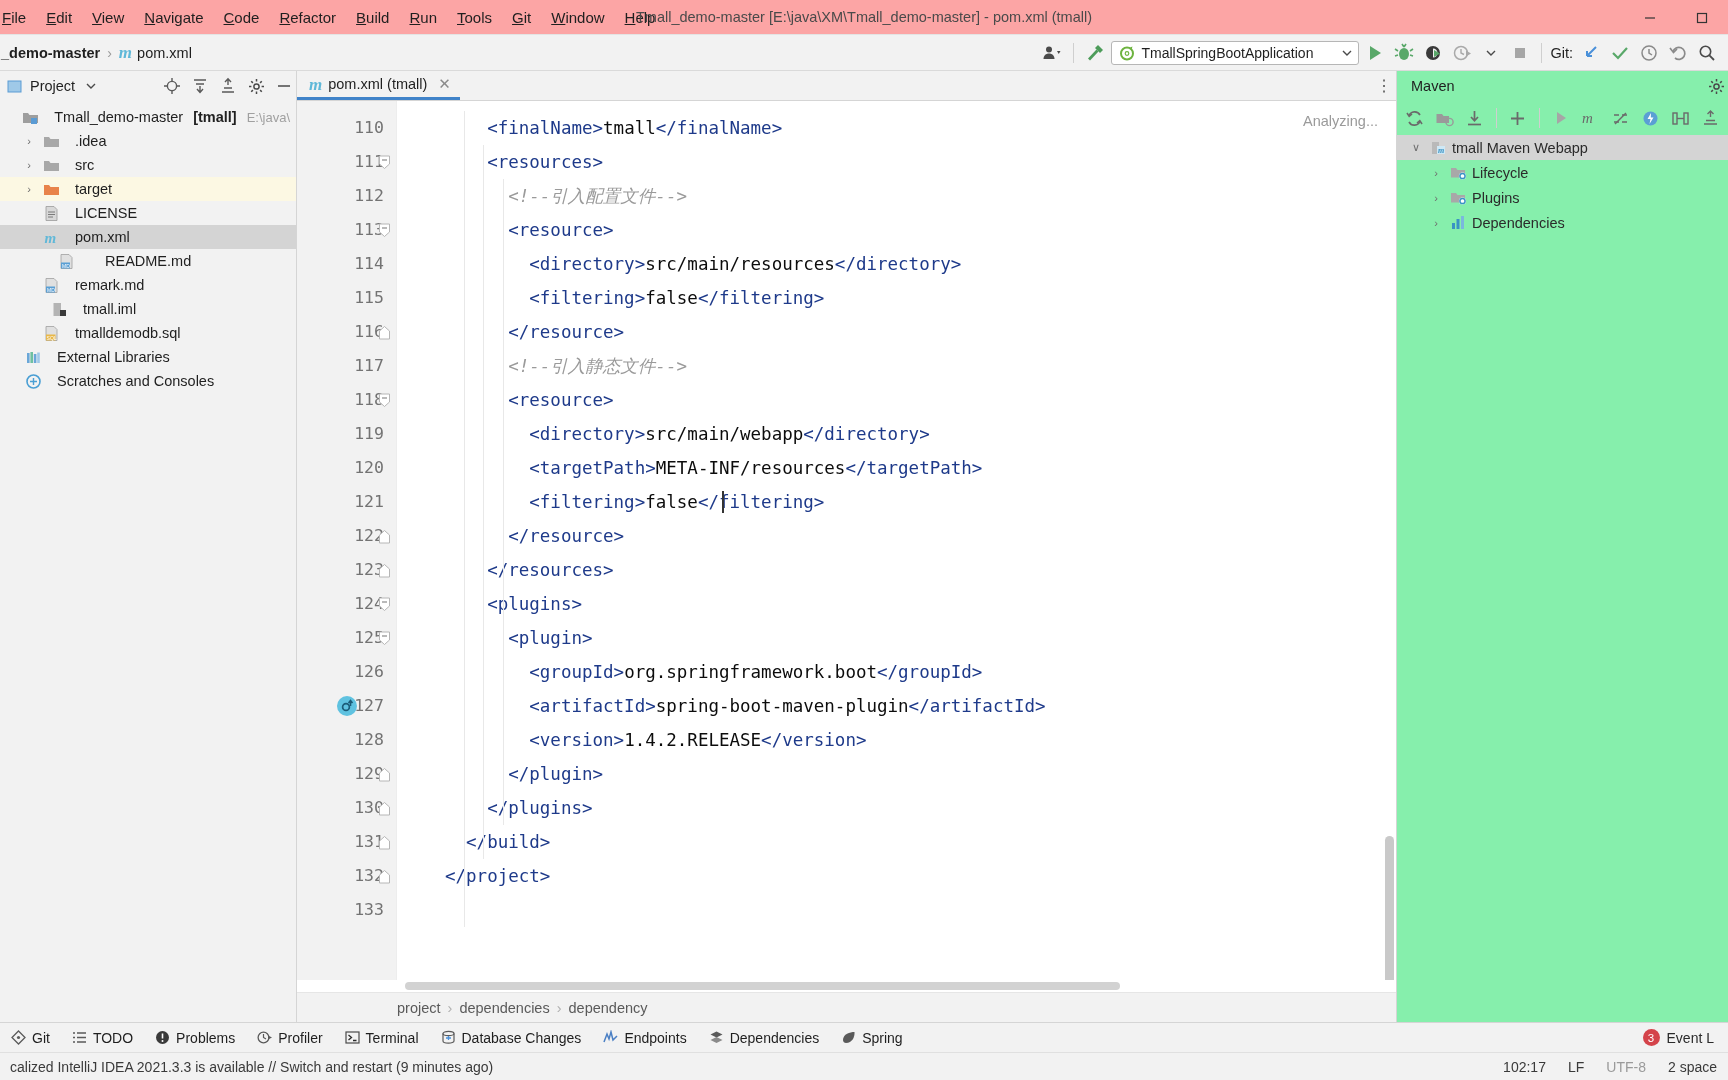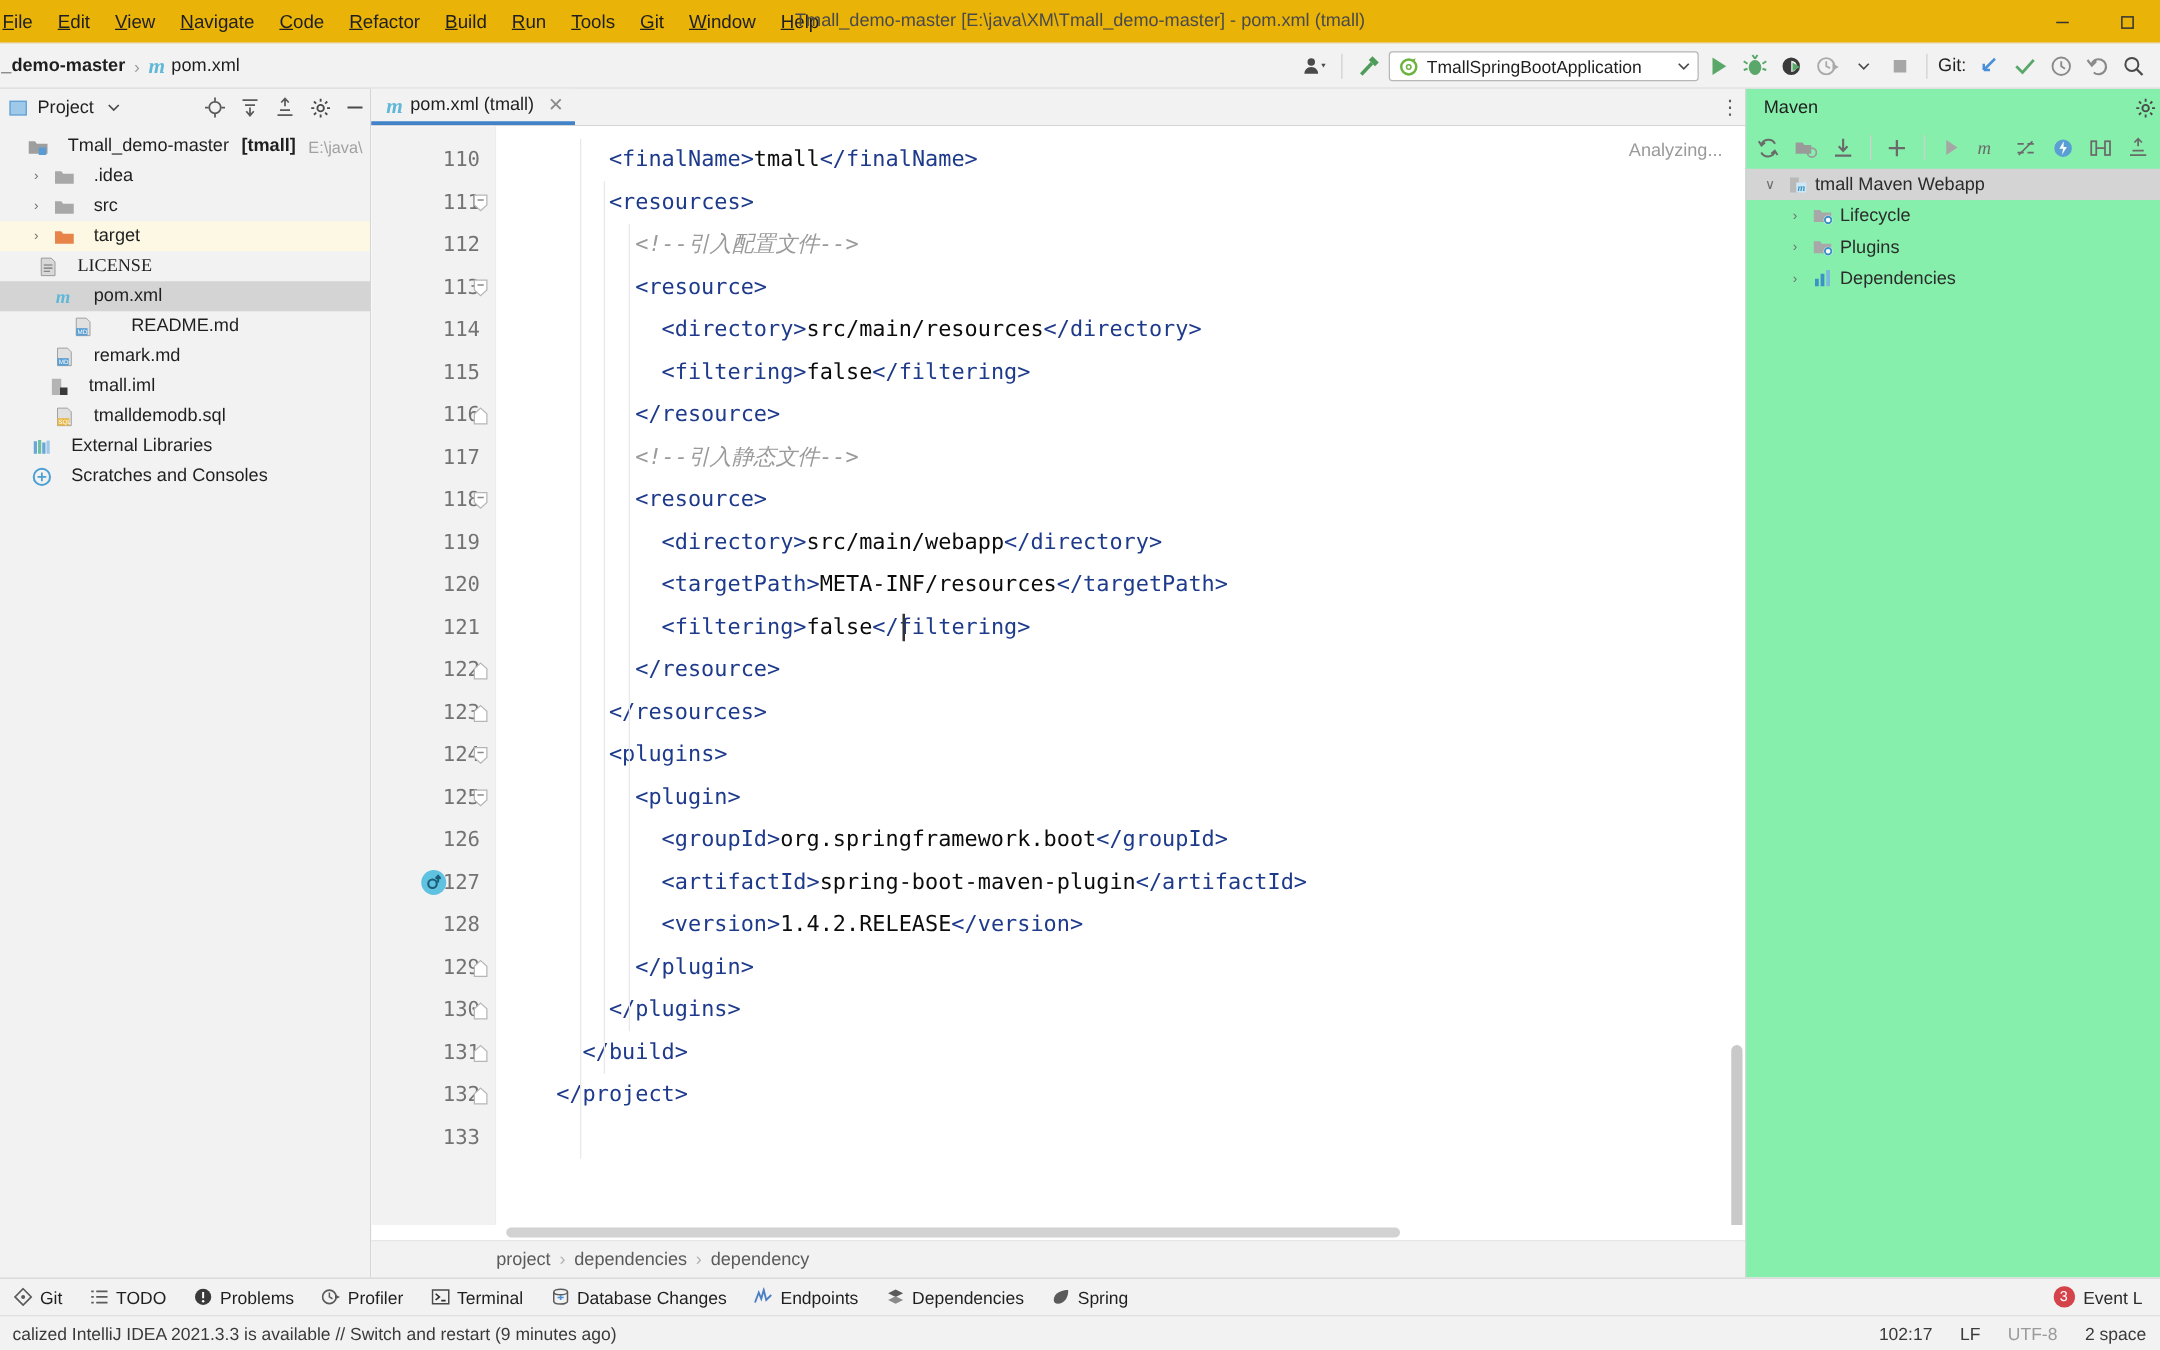--- a/index.html
+++ b/index.html
@@ -6,21 +6,21 @@
   html, body {
     width: 1728px; height: 1080px;
     font-family: "Liberation Sans", sans-serif;
     background: #f2f2f2; color: #2b2b2b;
     overflow: hidden;
   }
   .app { position: relative; width: 1728px; height: 1080px; display: flex; flex-direction: column; }
 
   
   .titlebar {
-    height: 35px; background: #eab308; display: flex; align-items: center;
+    height: 35px; background: #fca5a5; display: flex; align-items: center;
     position: relative; flex: 0 0 35px; border-bottom: 1px solid #e4e4e4;
   }
   .menu { display: flex; align-items: center; margin-left: -8px; }
   .menu-item {
     font-size: 15px; padding: 4px 10px; color: #1f1f1f; white-space: nowrap; cursor: default;
   }
   .menu-item u { text-decoration: underline; }
   .win-title {
     position: absolute; left: 50%; transform: translateX(-50%);
     font-size: 14.5px; color: #4a4a4a; white-space: nowrap;
@@ -391,21 +391,21 @@
           </div>
           <div class="tnode hl" style="padding-left: 20px;">
             <span class="tw-arrow">›</span>
             <span class="ti">
               <svg width="17" height="17" viewBox="0 0 17 17">
                 <path d="M1 4 L6 4 L7.5 6 L16 6 L16 14 L1 14 Z" fill="#e8834a"></path>
               </svg>
             </span>
             <span class="label">target</span>
           </div>
-          <div class="tnode" style="padding-left: 7px; font-family: Liberation Serif, serif;">
+          <div class="tnode" style="padding-left: 20px;">
             <span class="tw-arrow"></span>
             <span class="ti">
               <svg width="17" height="17" viewBox="0 0 17 17">
                 <path d="M3 1.5 L11 1.5 L14 4.5 L14 15.5 L3 15.5 Z" fill="#d8d8d8" stroke="#9a9a9a" stroke-width="0.8"></path>
                 <path d="M5 7 L12 7 M5 9.5 L12 9.5 M5 12 L10 12" stroke="#707070" stroke-width="0.9"></path>
               </svg>
             </span>
             <span class="label">LICENSE</span>
           </div>
           <div class="tnode sel" style="padding-left: 20px;">
@@ -432,21 +432,21 @@
             <span class="tw-arrow"></span>
             <span class="ti">
               <svg width="17" height="17" viewBox="0 0 17 17">
                 <path d="M3 1.5 L11 1.5 L14 4.5 L14 15.5 L3 15.5 Z" fill="#e0e0e0" stroke="#a0a0a0" stroke-width="0.8"></path>
                 <rect x="3" y="9.5" width="9" height="6" fill="#5a9fd4"></rect>
                 <text x="4" y="14.5" font-family="Liberation Sans" font-size="5" fill="#fff">MD</text>
               </svg>
             </span>
             <span class="label">remark.md</span>
           </div>
-          <div class="tnode" style="padding-left: 16px;">
+          <div class="tnode" style="padding-left: 28px;">
             <span class="tw-arrow"></span>
             <span class="ti">
               <svg width="17" height="17" viewBox="0 0 17 17">
                 <path d="M2.5 2 L10 2 L10 15 L2.5 15 Z" fill="#b4b4b4"></path>
                 <rect x="9" y="9" width="6" height="6" fill="#3a3a3a"></rect>
               </svg>
             </span>
             <span class="label">tmall.iml</span>
           </div>
           <div class="tnode" style="padding-left: 20px;">

